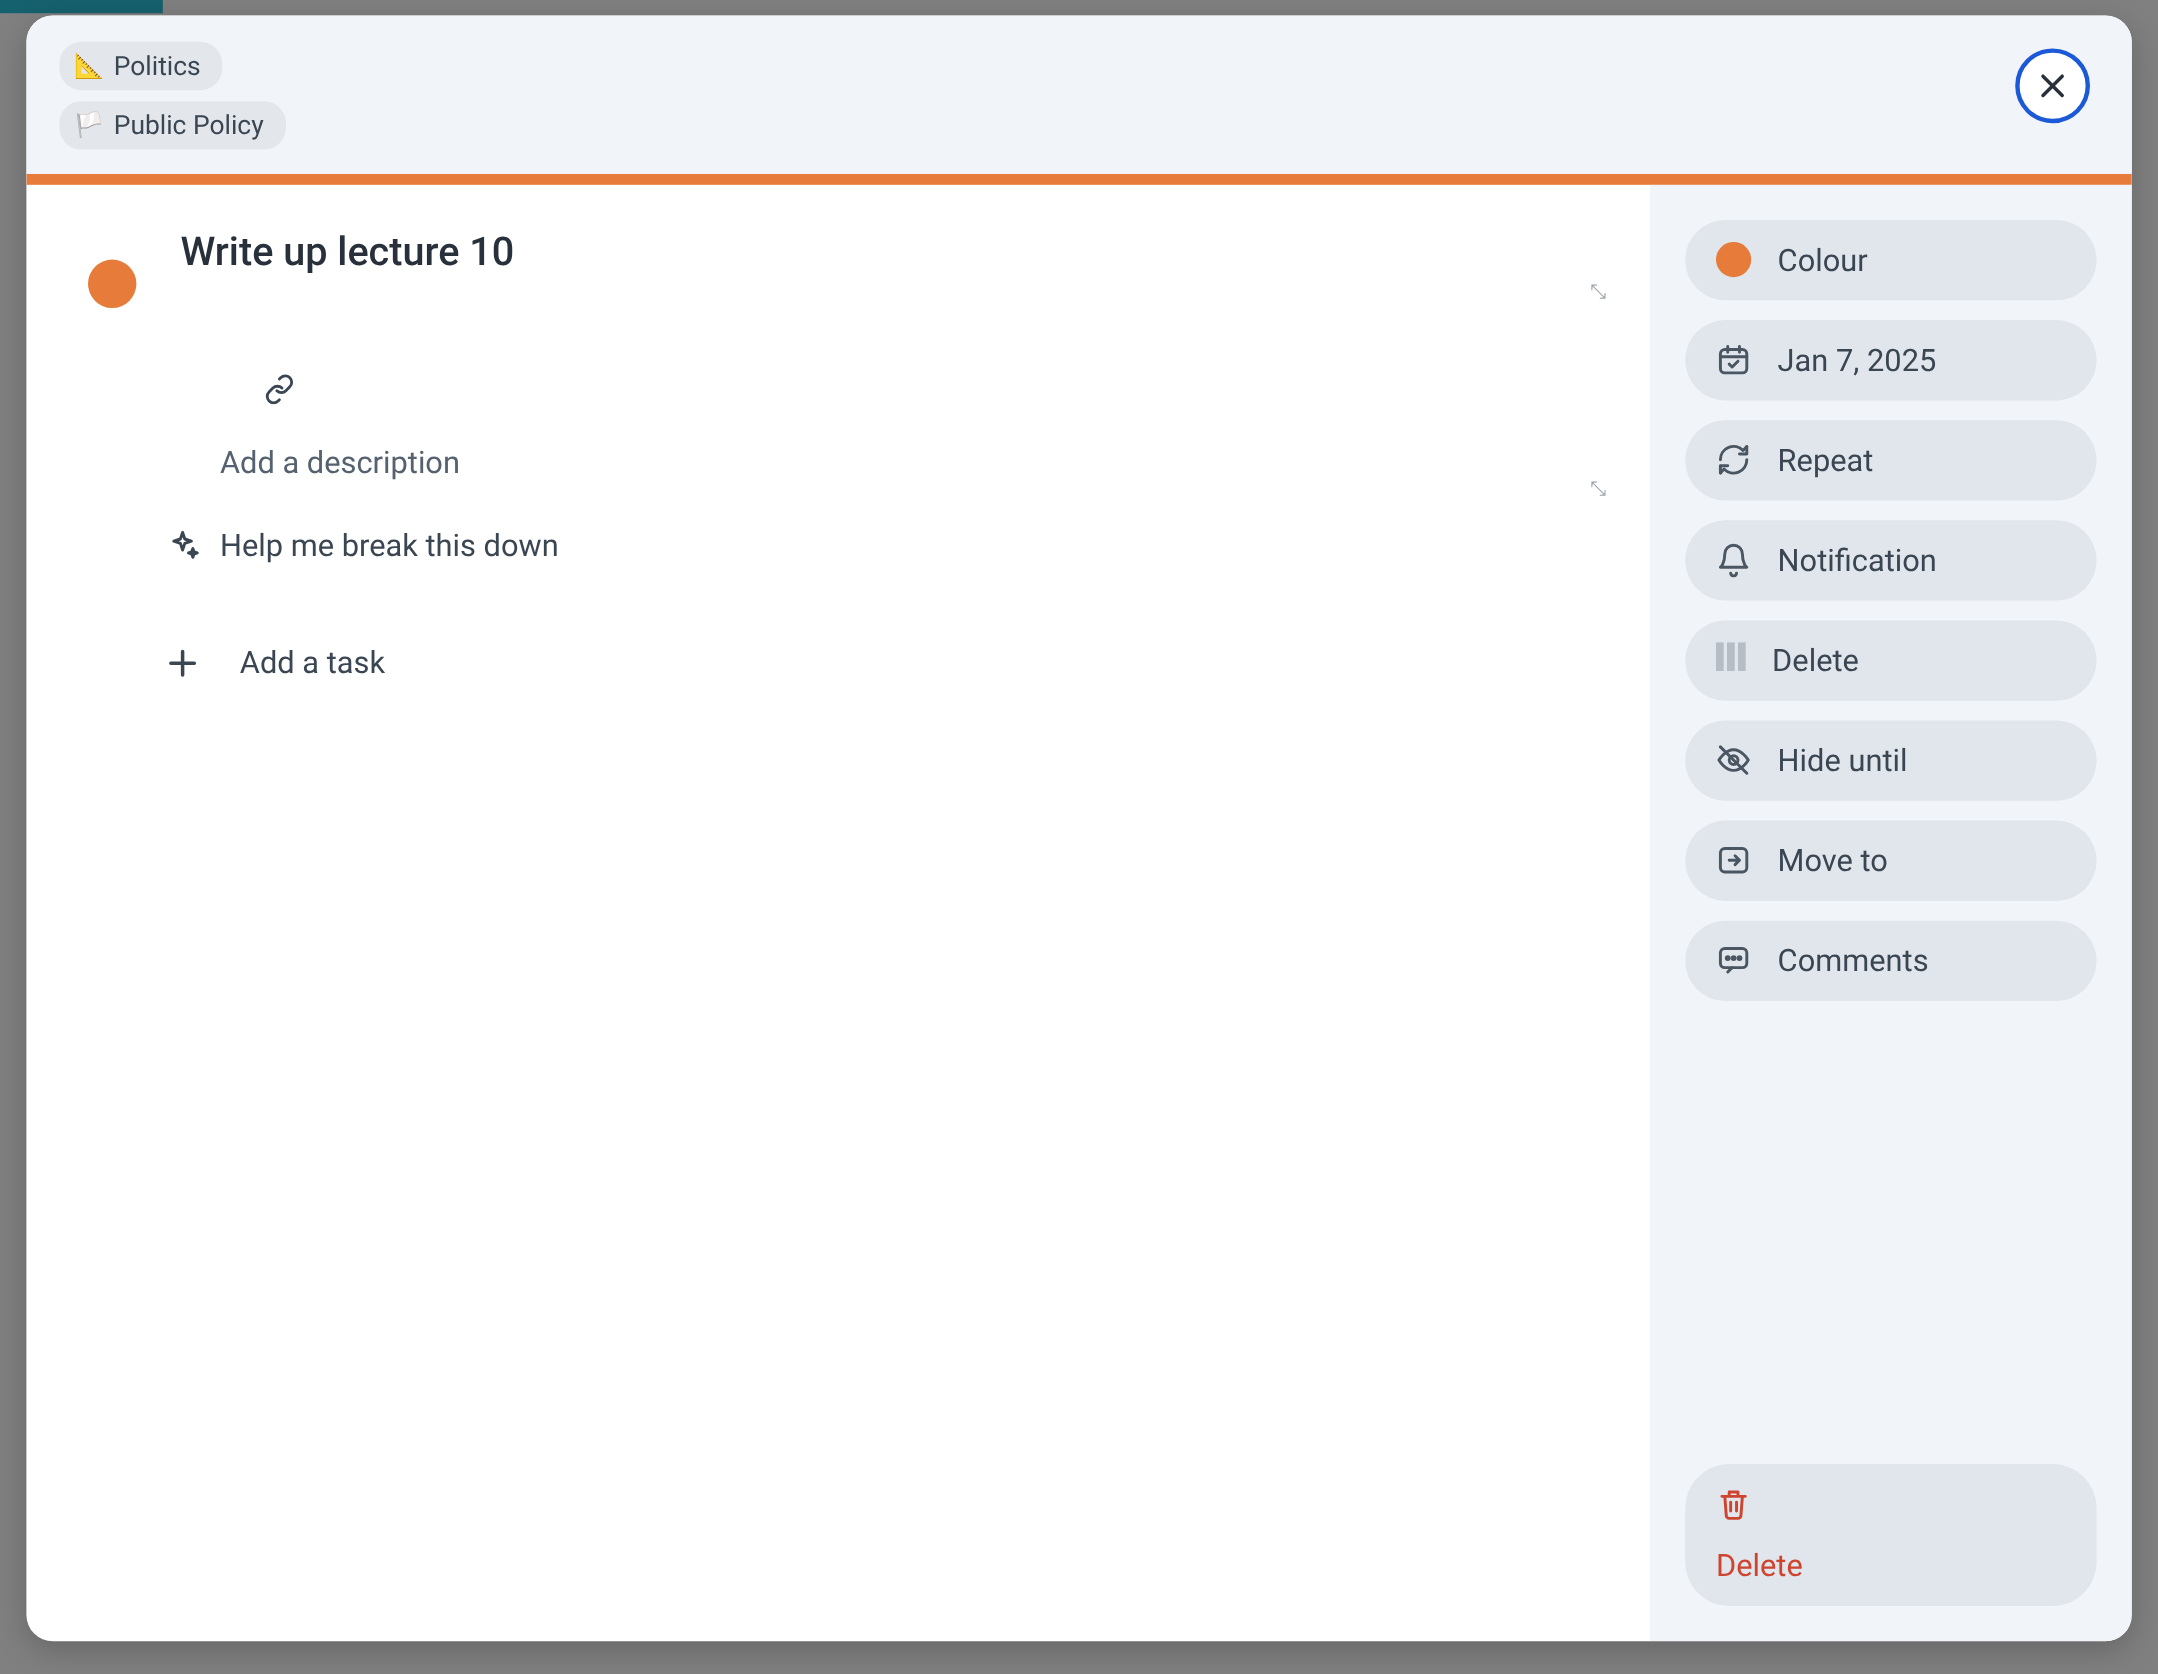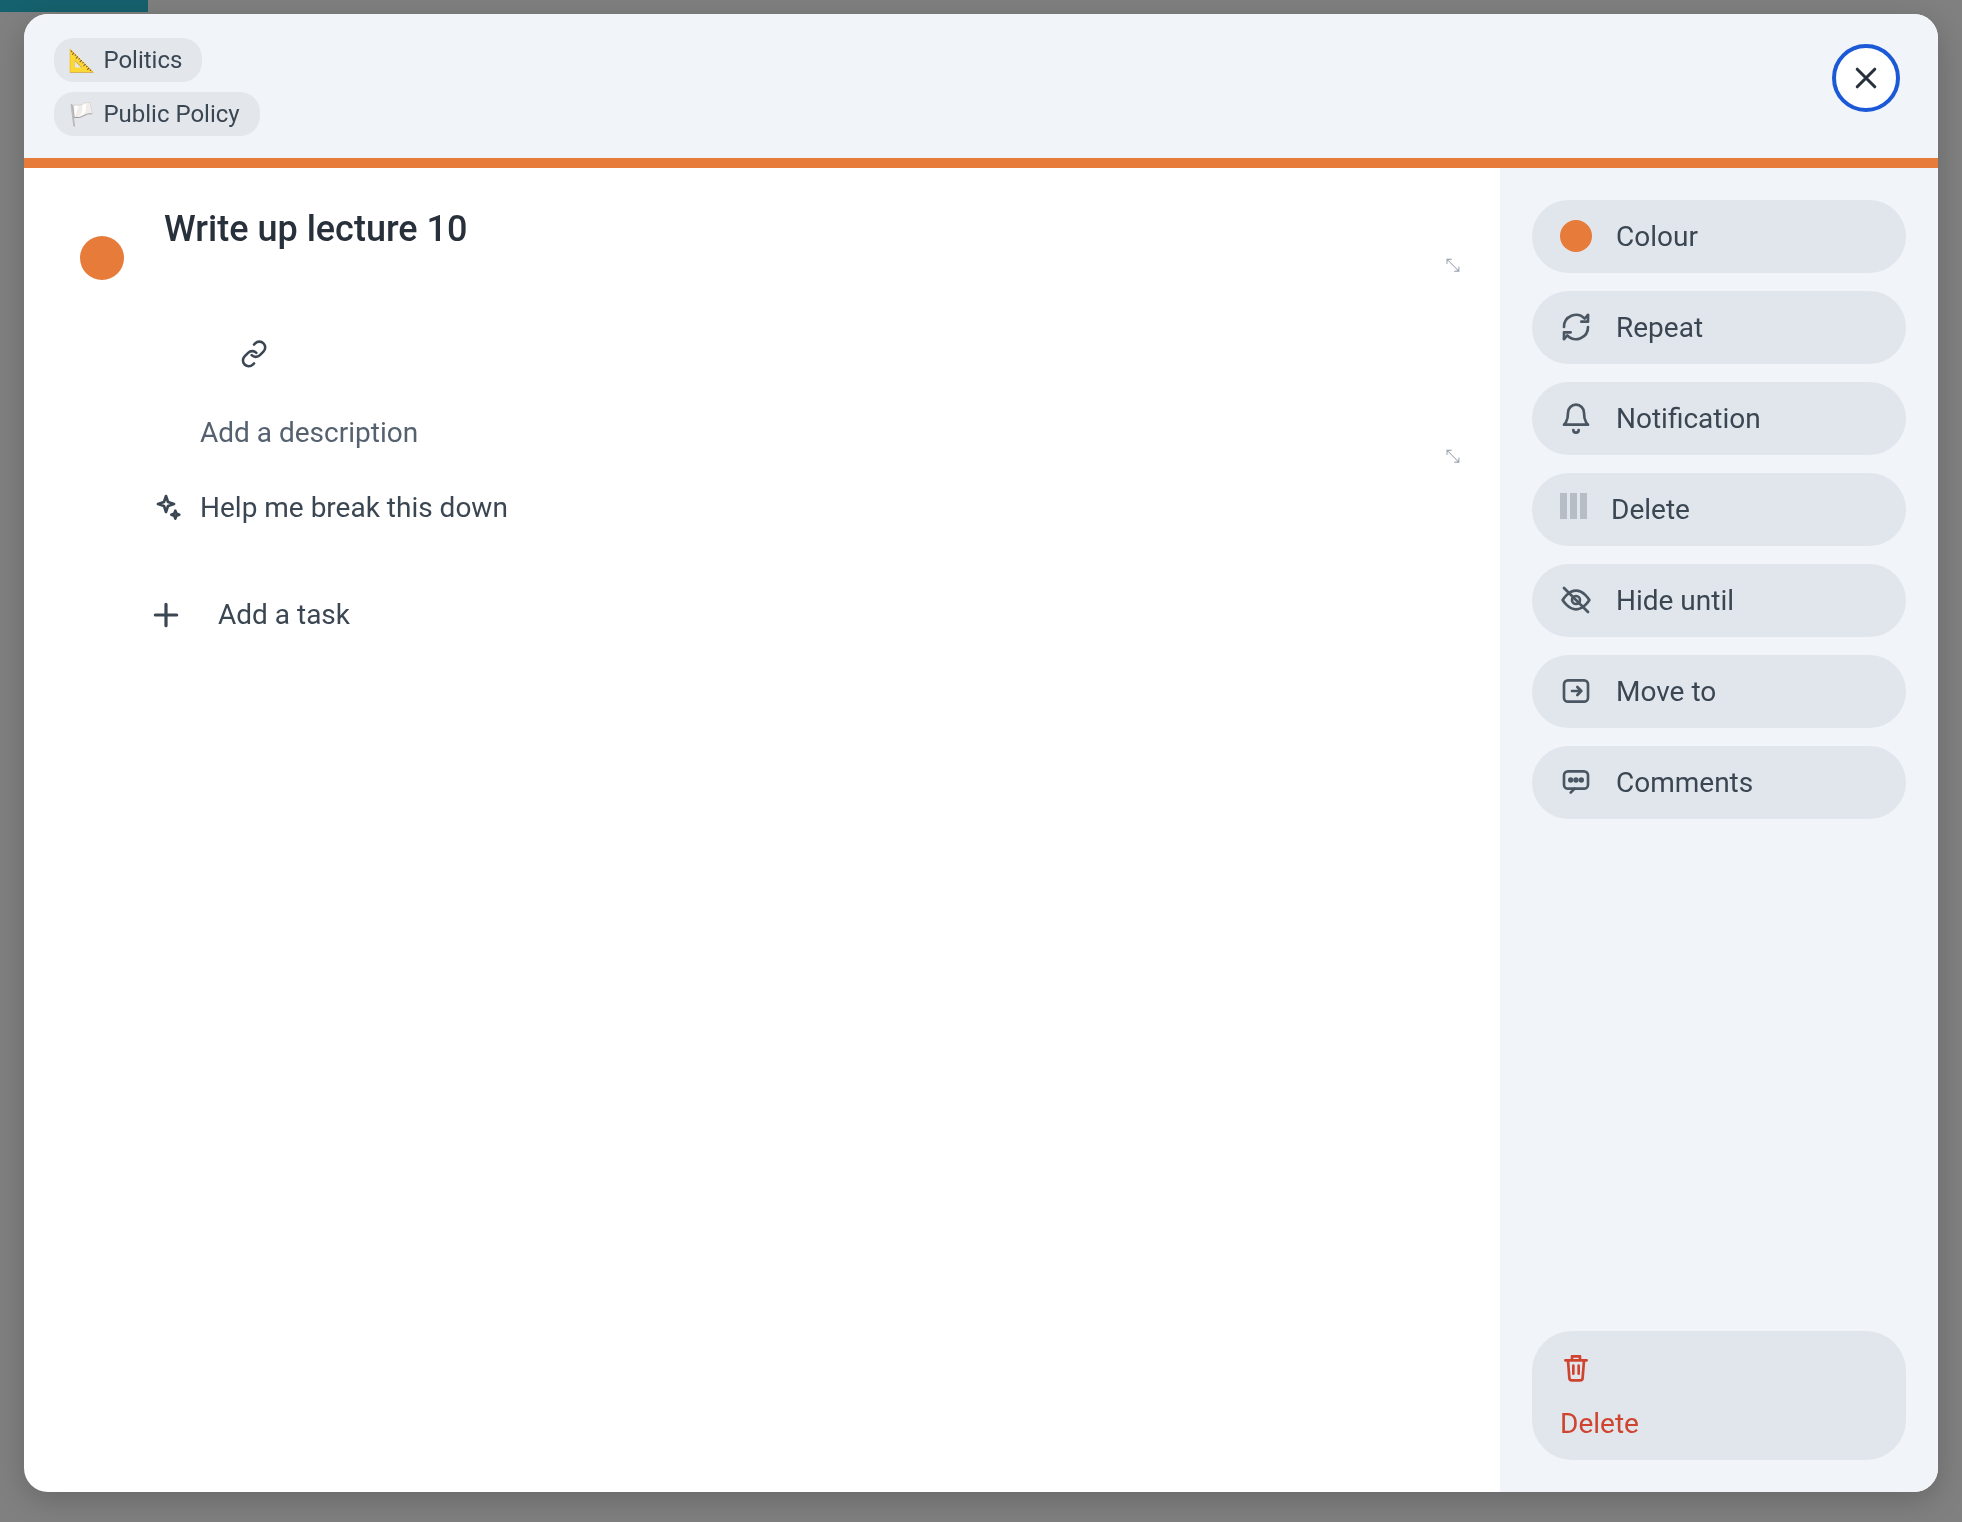--- a/index.html
+++ b/index.html
@@ -125,21 +125,20 @@
       flex-direction: column;
       gap: 12px;
     }
     .link-icon-row {
       padding: 0 0 20px 40px;
     }
     .link-icon-row svg { width: 28px; height: 28px; color: #3b4653; }
     .desc-wrap {
       position: relative;
       padding-bottom: 10px;
-      margin-top: 12px;
     }
     .desc-input {
       width: 100%;
       border: none;
       outline: none;
       resize: none;
       font-size: 28px;
       font-family: inherit;
       color: #3b4653;
       background: transparent;
@@ -268,20 +267,28 @@
 
     </div>
 
     <div class="sidebar">
 
       <button class="side-btn">
         <span class="color-swatch"></span>
         <span>Colour</span>
       </button>
 
+      <button class="side-btn">
+        <svg viewBox="0 0 24 24" fill="none" stroke="currentColor" stroke-width="2" stroke-linecap="round" stroke-linejoin="round">
+            <rect x="3" y="5" width="18" height="16" rx="3"></rect>
+            <path d="M8 3v4M16 3v4M3 10h18"></path>
+            <path d="M9 15l2 2 4-4"></path>
+          </svg>
+        <span>Jan 7, 2025</span>
+      </button>
 
       <button class="side-btn">
         <svg viewBox="0 0 24 24" fill="none" stroke="currentColor" stroke-width="2" stroke-linecap="round" stroke-linejoin="round">
             <path d="M21 12a9 9 0 0 1-15.5 6.3L3 21"></path>
             <path d="M3 12a9 9 0 0 1 15.5-6.3L21 3"></path>
             <path d="M21 3v5h-5M3 21v-5h5"></path>
           </svg>
         <span>Repeat</span>
       </button>
 

